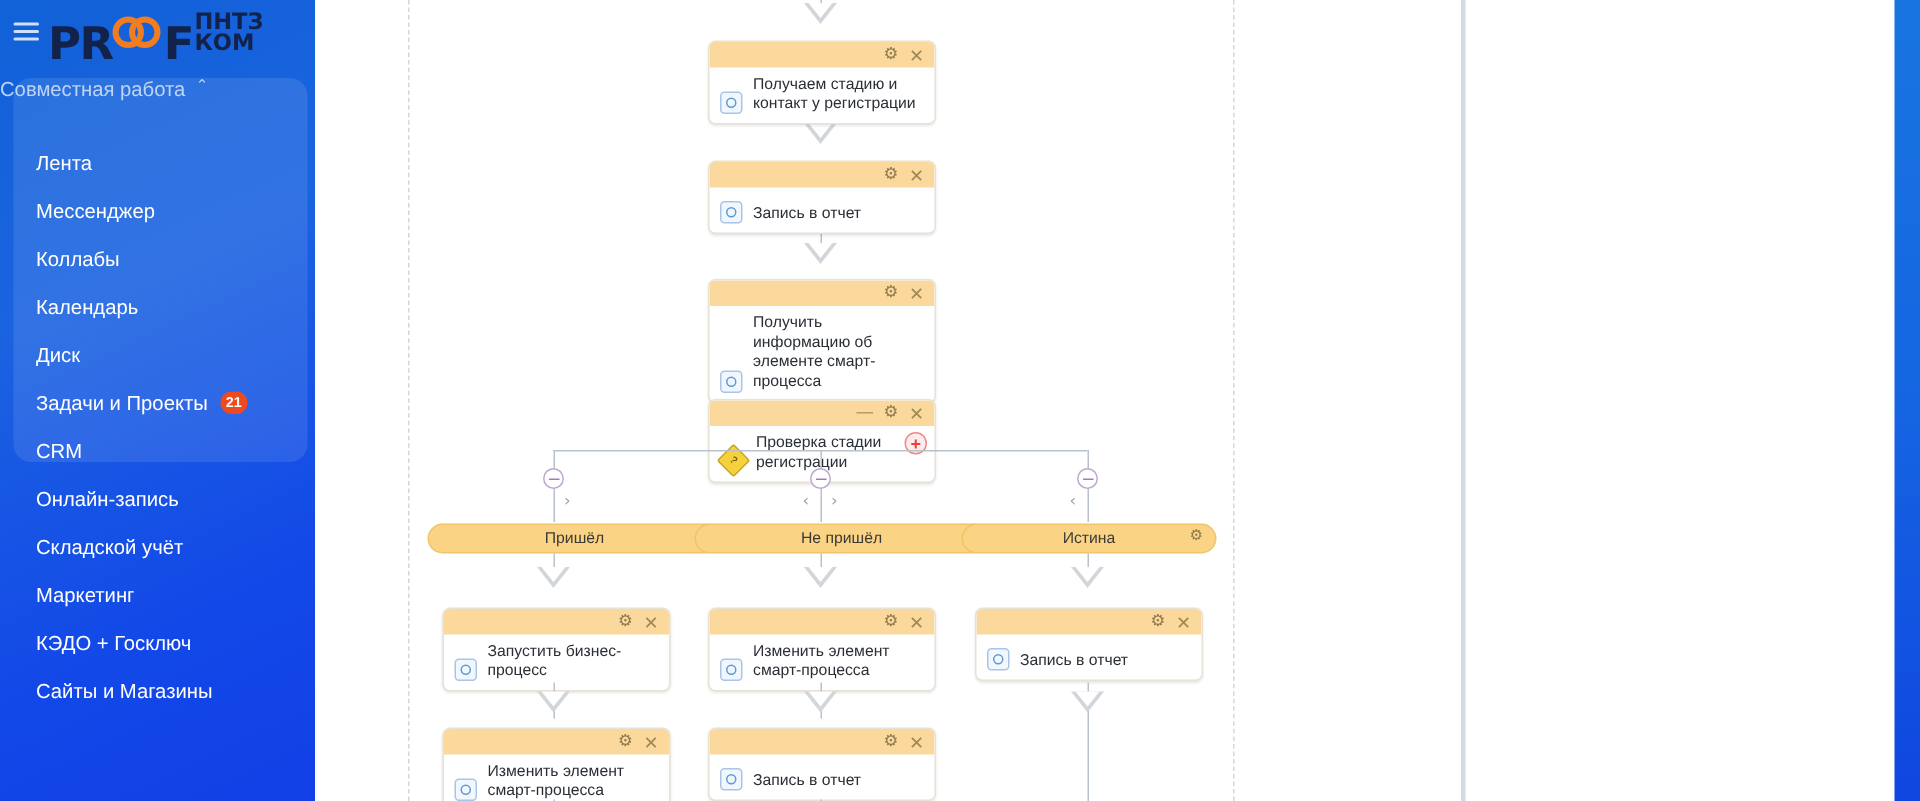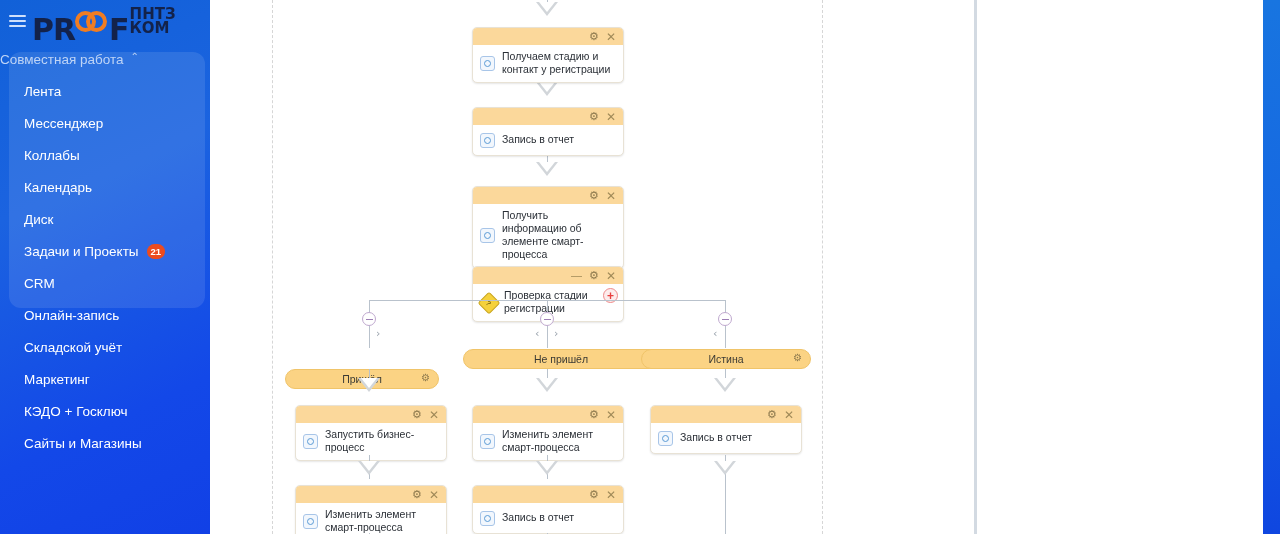--- a/index.html
+++ b/index.html
@@ -47,21 +47,21 @@
     position: absolute; left: 9px; top: 52px; width: 196px; height: 256px;
     background: rgba(255,255,255,0.10); border-radius: 12px;
   }
   #nav { position: absolute; left: 0; top: 52px; width: 210px; }
   .nav-group-title {
     height: 32px; display: flex; 
     color: #bed4f6; font-size: 13.5px; position: relative;
   }
   .nav-group-title .chev { margin-left: 7px; font-size: 10px; color: #bed4f6; display:inline-block; transform: translateY(-1px); }
   .nav-item {
-    height: 32px; display: flex; align-items: flex-start;
+    height: 32px; display: flex; align-items: flex-end;
     padding-left: 24px; color: #ffffff; font-size: 13.5px; position: relative;
     cursor: pointer; white-space: nowrap;
   }
   .nav-badge {
     margin-left: 8px; background: #ec4b1f; color:#fff; font-size: 9.5px;
     font-weight: bold; border-radius: 9px; min-width: 18px; height: 15px;
     display: inline-flex; align-items: center; justify-content: center; padding: 0 4px;
   }
 
   
@@ -114,21 +114,21 @@
     gap: 7px; padding-right: 7px; position: relative;
   }
   .node-head .hicon {
     font-size: 10px; color: #8e7a4e; line-height: 1; cursor: pointer;
     display: inline-flex; align-items: center; justify-content: center;
   }
   .node-head .hicon.gear { font-size: 11px; }
   .node-head .hicon.close { font-size: 12px; color: #a08a58; }
   .node-head .hicon.min { font-size: 11px; color: #a08a58; }
   .node-body {
-    display: flex; align-items: center; gap: 7px;
+    display: flex; align-items: flex-end; gap: 7px;
     padding: 5px 8px 6px 7px; min-height: 30px;
   }
   .node-ico {
     flex: 0 0 auto; width: 15px; height: 15px; margin-top: 1px;
     border: 1px solid #a8c5e8; border-radius: 3px; background: #f2f7fd;
     display: flex; align-items: center; justify-content: center;
   }
   .node-ico::after {
     content:""; width: 5px; height: 5px; border-radius: 50%;
     border: 1px solid #5b9bd5;
@@ -325,21 +325,21 @@
 
     <div class="minus-node" style="left:152px; top:312px;"></div>
     <div class="minus-node" style="left:330px; top:312px;"></div>
     <div class="minus-node" style="left:508px; top:312px;"></div>
 
     <div class="chev-ctl" style="left:166px; top:328px;">›</div>
     <div class="chev-ctl" style="left:325px; top:328px;">‹</div>
     <div class="chev-ctl" style="left:344px; top:328px;">›</div>
     <div class="chev-ctl" style="left:503px; top:328px;">‹</div>
 
-    <div class="branch-chip" style="left:75px; top:349px; width:154px;margin-top:20px;">
+    <div class="branch-chip" style="left:75px; top:349px; width:196px;">
       <span>Пришёл</span>
       <span class="chip-gear">⚙</span>
     </div>
     <div class="branch-chip" style="left:253px; top:349px; width:196px;">
       <span>Не пришёл</span>
       <span class="chip-gear">⚙</span>
     </div>
     <div class="branch-chip" style="left:431px; top:349px; width:170px;">
       <span>Истина</span>
       <span class="chip-gear">⚙</span>

